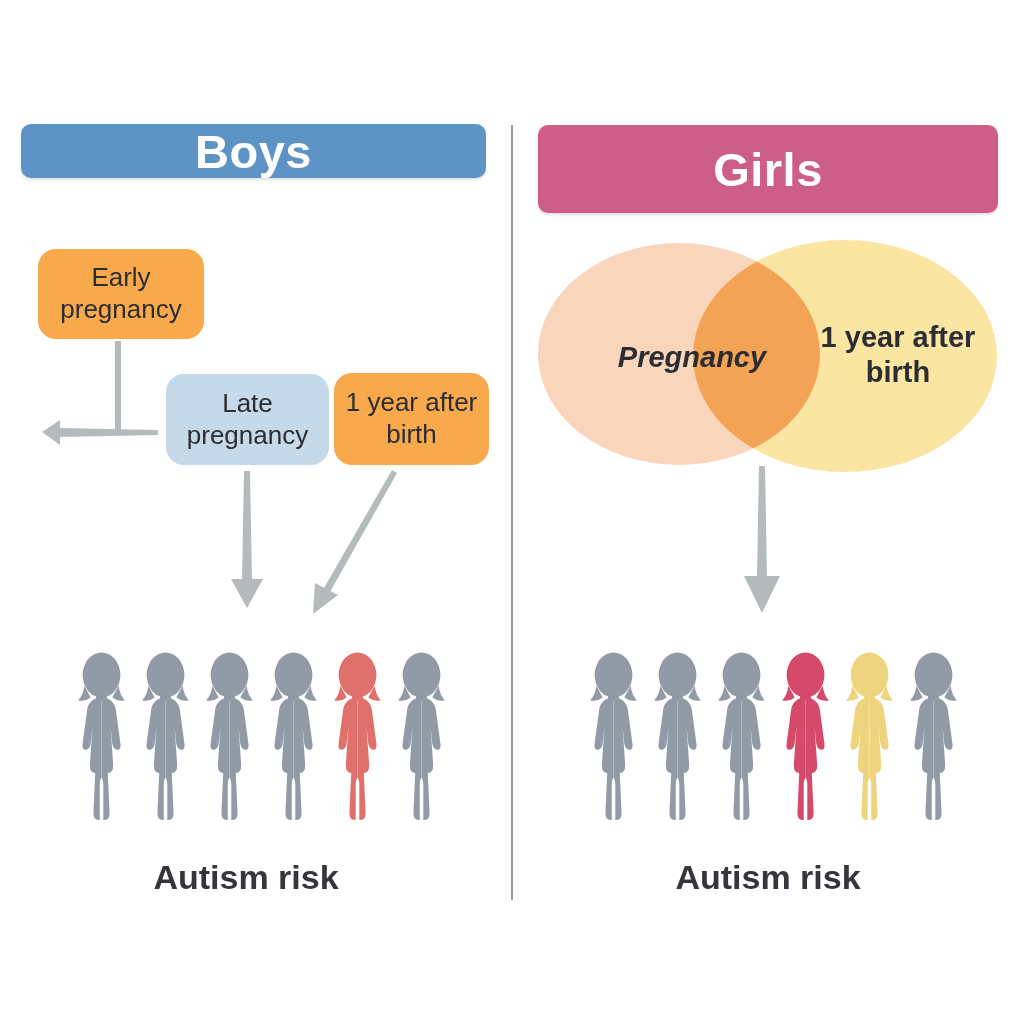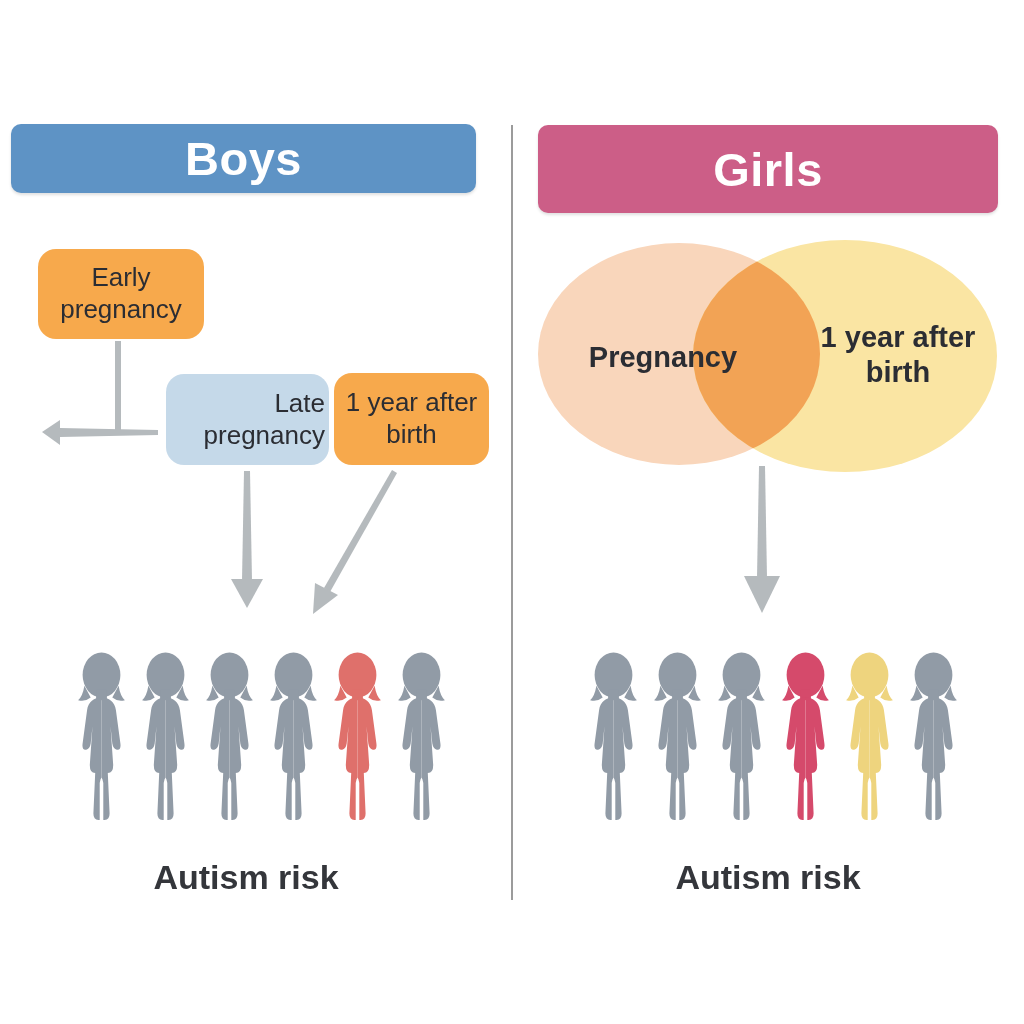--- a/index.html
+++ b/index.html
@@ -4,34 +4,34 @@
 <style>
   html,body{margin:0;padding:0;}
   body{font-family:"Liberation Sans","DejaVu Sans",sans-serif;background:#fff;}
   .canvas{position:relative;width:1024px;height:1024px;background:#fff;overflow:hidden;}
 
   .divider{position:absolute;left:511px;top:125px;width:2px;height:775px;}
 
   .banner{position:absolute;display:flex;align-items:center;justify-content:center;
           color:#fff;font-weight:bold;font-size:47px;letter-spacing:.5px;
           border-radius:10px;box-shadow:0 2px 3px rgba(0,0,0,.12);}
-  .banner-boys{left:11px;top:124px;width:465px;height:69px;}
+  .banner-boys{left:21px;top:124px;width:465px;height:54px;}
   .banner-girls{left:538px;top:125px;width:460px;height:88px;}
 
   .box{position:absolute;display:flex;align-items:center;justify-content:center;
        text-align:center;font-weight:normal;font-size:26px;line-height:1.22;
        color:#2b2d33;border-radius:18px;padding:4px;box-sizing:border-box;}
   .box-early{left:38px;top:249px;width:166px;height:90px;}
-  .box-late{left:166px;top:374px;width:163px;height:91px;text-align:right;}
+  .box-late{left:166px;top:374px;width:163px;height:91px;}
   .box-year{left:334px;top:373px;width:155px;height:92px;}
 
   .venn-svg{position:absolute;left:530px;top:232px;width:478px;height:250px;}
   .venn-label{position:absolute;text-align:center;font-weight:bold;font-size:29px;
               line-height:1.2;color:#2b2d33;}
-  .venn-label-left{left:583px;top:340px;width:160px;}
+  .venn-label-left{left:612px;top:340px;width:160px;font-style:italic;}
   .venn-label-right{left:820px;top:320px;width:156px;}
 
   .arrows{position:absolute;left:0;top:0;width:1024px;height:1024px;pointer-events:none;}
 
   .figure-row{position:absolute;display:flex;gap:1px;}
   .figure-row-left{left:70px;top:643px;}
   .figure-row-right{left:582px;top:643px;}
   .fig{width:63px;height:190px;display:block;}
 
   .caption{position:absolute;width:220px;text-align:center;font-weight:bold;

